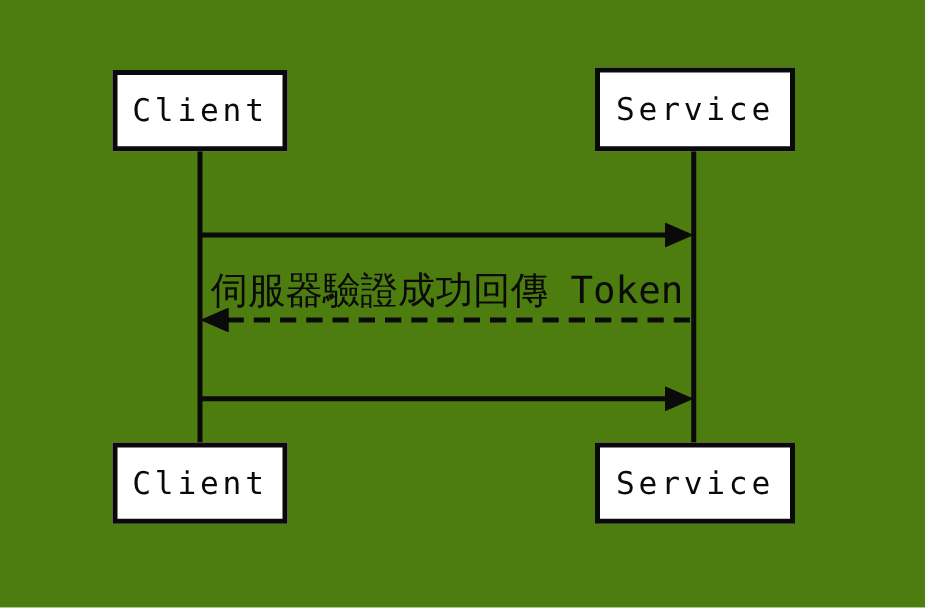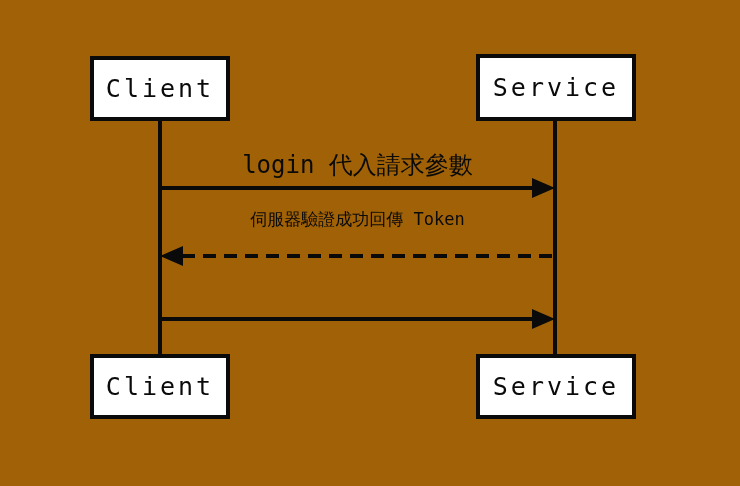--- a/index.html
+++ b/index.html
@@ -5,21 +5,21 @@
   * { margin: 0; padding: 0; box-sizing: border-box; }
   html, body {
     width: 740px; height: 486px;
     background: #ffffff;
     font-family: "DejaVu Sans", sans-serif;
     overflow: hidden;
   }
   .canvas {
     position: relative;
     width: 740px; height: 486px;
-    background: #a16207;
+    background: #4d7c0f;
   }
   .actor-box {
     position: absolute;
     border: 4px solid #0a0a0a;
     background: #ffffff;
     display: flex;
     align-items: center;
     justify-content: center;
     font-family: "DejaVu Sans Mono", monospace;
     font-size: 25px;
@@ -45,21 +45,21 @@
     width: 395px;
     text-align: center;
     font-size: 24px;
     line-height: 32px;
     color: #0a0a0a;
     font-family: "DejaVu Sans Mono", "DejaVu Sans", monospace;
     white-space: nowrap;
     z-index: 3;
   }
   .msg-label-1 { top: 149px; }
-  .msg-label-2 { top: 203px; font-size: 17px; }
+  .msg-label-2 { top: 217px; font-size: 30px; }
   .msg-label-3 { top: 281px; }
   .msg-arrow {
     position: absolute;
     left: 158px;
     width: 399px;
     height: 20px;
     z-index: 2;
   }
   .msg-arrow-1 { top: 178px; }
   .msg-arrow-2 { top: 246px; }
@@ -73,21 +73,20 @@
   <div class="lifeline lifeline-client"></div>
   <div class="lifeline lifeline-service"></div>
 
   <div class="actor-box actor-top-client">
     <span>Client</span>
   </div>
   <div class="actor-box actor-top-service">
     <span>Service</span>
   </div>
 
-  <div class="msg-label msg-label-1">login 代入請求參數</div>
   <svg class="msg-arrow msg-arrow-1" viewBox="0 0 399 20" xmlns="http://www.w3.org/2000/svg">
     <line x1="2" y1="10" x2="378" y2="10" stroke="#0a0a0a" stroke-width="4"></line>
     <polygon points="374,0 397,10 374,20" fill="#0a0a0a"></polygon>
   </svg>
 
   <div class="msg-label msg-label-2">伺服器驗證成功回傳 Token</div>
   <svg class="msg-arrow msg-arrow-2" viewBox="0 0 399 20" xmlns="http://www.w3.org/2000/svg">
     <polygon points="25,0 2,10 25,20" fill="#0a0a0a"></polygon>
     <line x1="24" y1="10" x2="397" y2="10" stroke="#0a0a0a" stroke-width="4" stroke-dasharray="13,8"></line>
   </svg>

